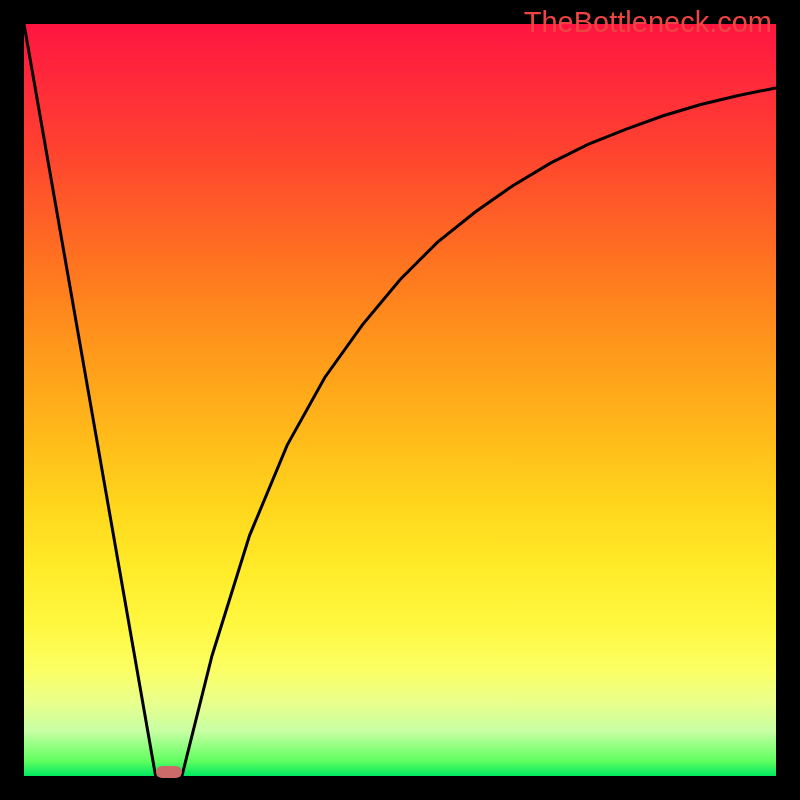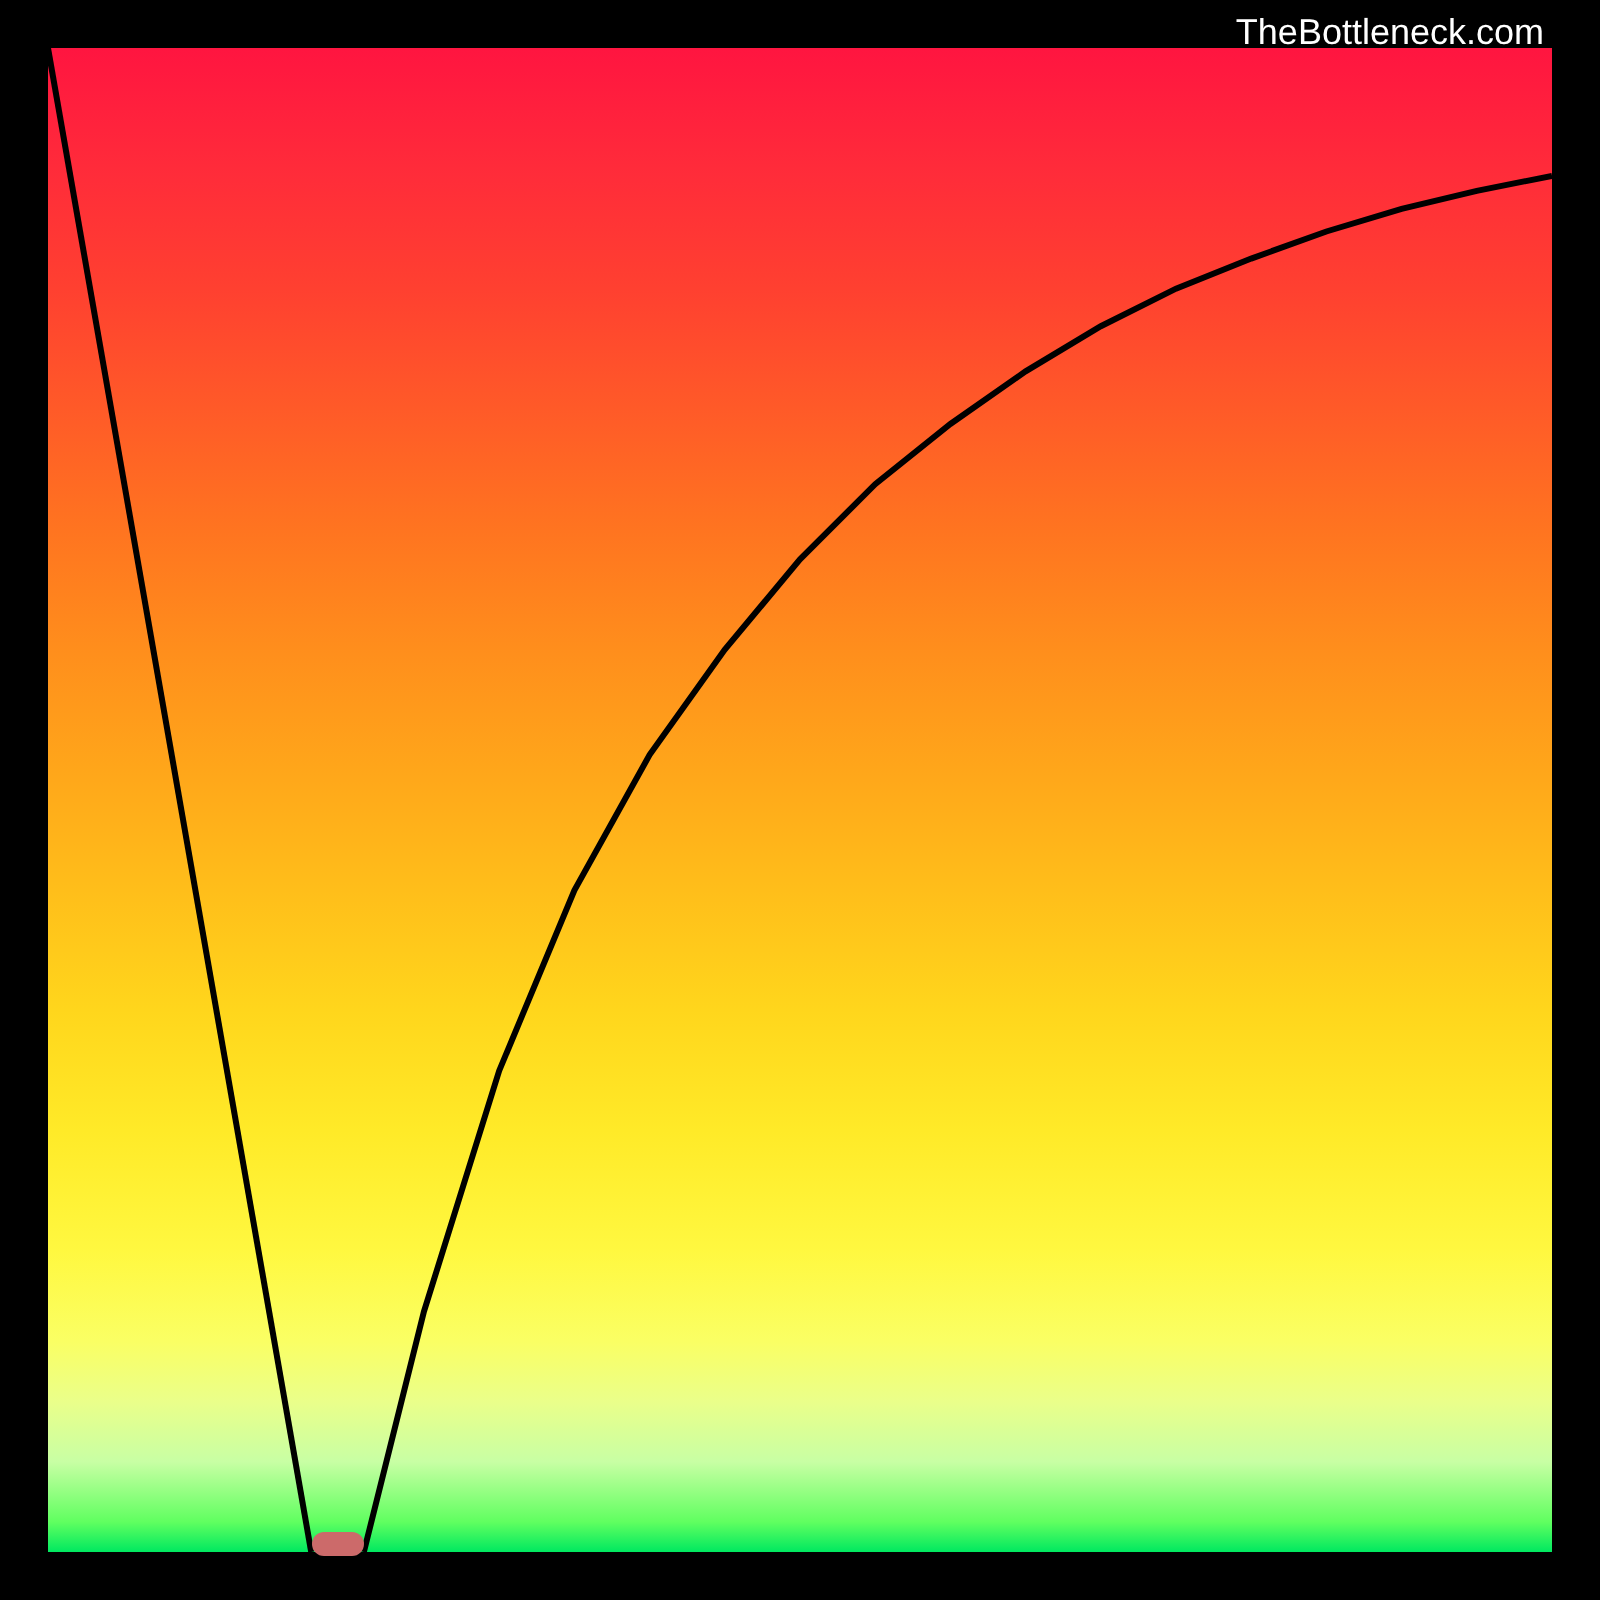--- a/index.html
+++ b/index.html
@@ -38,22 +38,22 @@
       #eaff8a 90%,
       #c8ffa4 94%,
       #60ff60 98%,
       #00e860 100%
     );
   }
   .watermark {
     position: absolute;
     top: 6px;
     right: 28px;
-    color: #ffffff;
-    font-size: 18px;
+    color: #ef4444;
+    font-size: 29px;
     font-weight: 500;
     z-index: 10;
   }
   .curve-svg {
     position: absolute;
     left: 0;
     top: 0;
     width: 752px;
     height: 752px;
     pointer-events: none;

